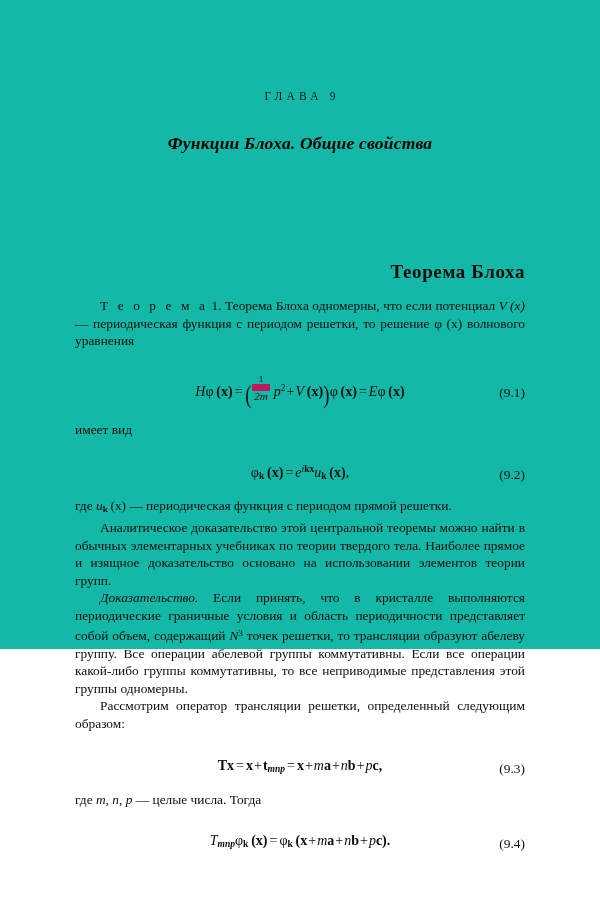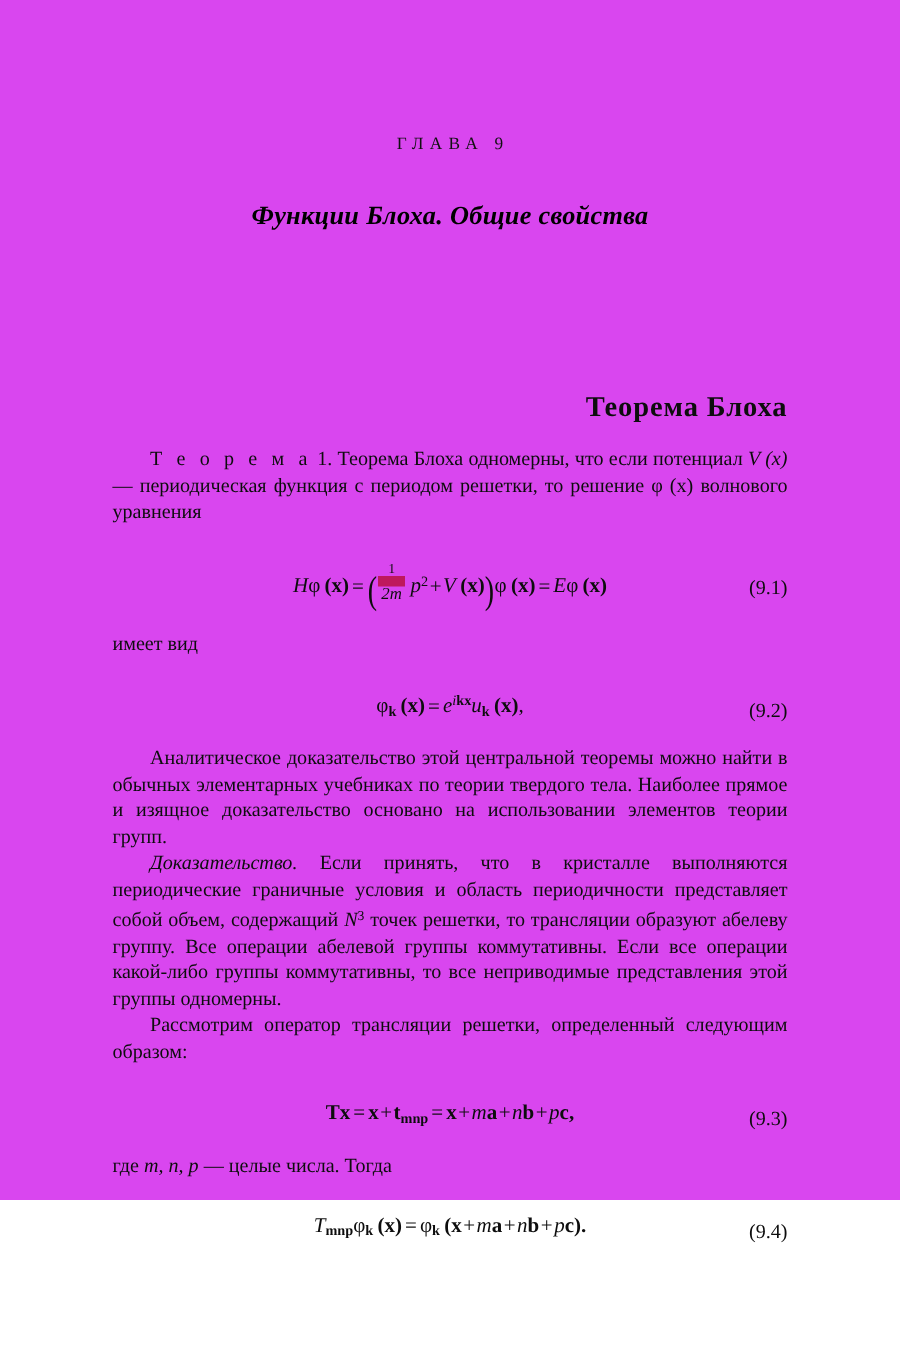--- a/index.html
+++ b/index.html
@@ -12,22 +12,22 @@
     height: 905px;
     position: relative;
     font-family: "Liberation Serif", "DejaVu Serif", serif;
     color: #0d0d0d;
     overflow: hidden;
   }
   .page {
     position: absolute;
     left: 0; top: 0;
     width: 600px;
-    height: 800px;
-    background: #d946ef;
+    height: 649px;
+    background: #14b8a6;
   }
   .content {
     position: absolute;
     left: 75px;
     top: 0;
     width: 450px;
   }
 
   
   .chapter-label {
@@ -103,20 +103,21 @@
   .upr { font-style: normal; }
   .vec { font-weight: bold; font-style: normal; }
   sub.ms {
     font-size: 0.68em;
     font-style: normal;
     font-weight: bold;
     vertical-align: -0.26em;
   }
   sub.msi {
     font-size: 0.68em;
+    font-style: italic;
     font-weight: bold;
     vertical-align: -0.26em;
   }
   sup.ms {
     font-size: 0.68em;
     vertical-align: 0.48em;
   }
   .frac {
     display: inline-block;
     vertical-align: -0.42em;
@@ -182,20 +183,21 @@
 
       <p class="para flush">имеет вид</p>
 
       <div class="eq-row">
         <div class="eq-body">
           <span class="upr">φ</span><sub class="ms">k</sub><span class="vec"> (x)</span><span class="eqsign">=</span><span class="math">e</span><sup class="ms"><span class="math">i</span><span class="vec">kx</span></sup><span class="math">u</span><sub class="ms">k</sub><span class="vec"> (x)</span><span class="upr">,</span>
         </div>
         <div class="eq-num">(9.2)</div>
       </div>
 
+      <p class="para flush"><span>где</span> <span class="it">u</span><sub class="ms">k</sub> <span>(x) — периодическая функция с периодом прямой решетки.</span></p>
 
       <p class="para indent">Аналитическое доказательство этой центральной теоремы мо­жно найти в обычных элементарных учебниках по теории твер­дого тела. Наиболее прямое и изящное доказательство основано на использовании элементов теории групп.</p>
 
       <p class="para indent">
         <span class="it">Доказательство.</span>
         <span>Если принять, что в кристалле выполняются периодические граничные условия и область периодичности представляет собой объем, содержащий</span>
         <span class="it">N</span><sup class="ms">3</sup>
         <span>точек решетки, то трансляции образуют абелеву группу. Все операции абелевой группы коммутативны. Если все операции какой-либо группы коммутативны, то все неприводимые представления этой группы одномерны.</span>
       </p>
 

